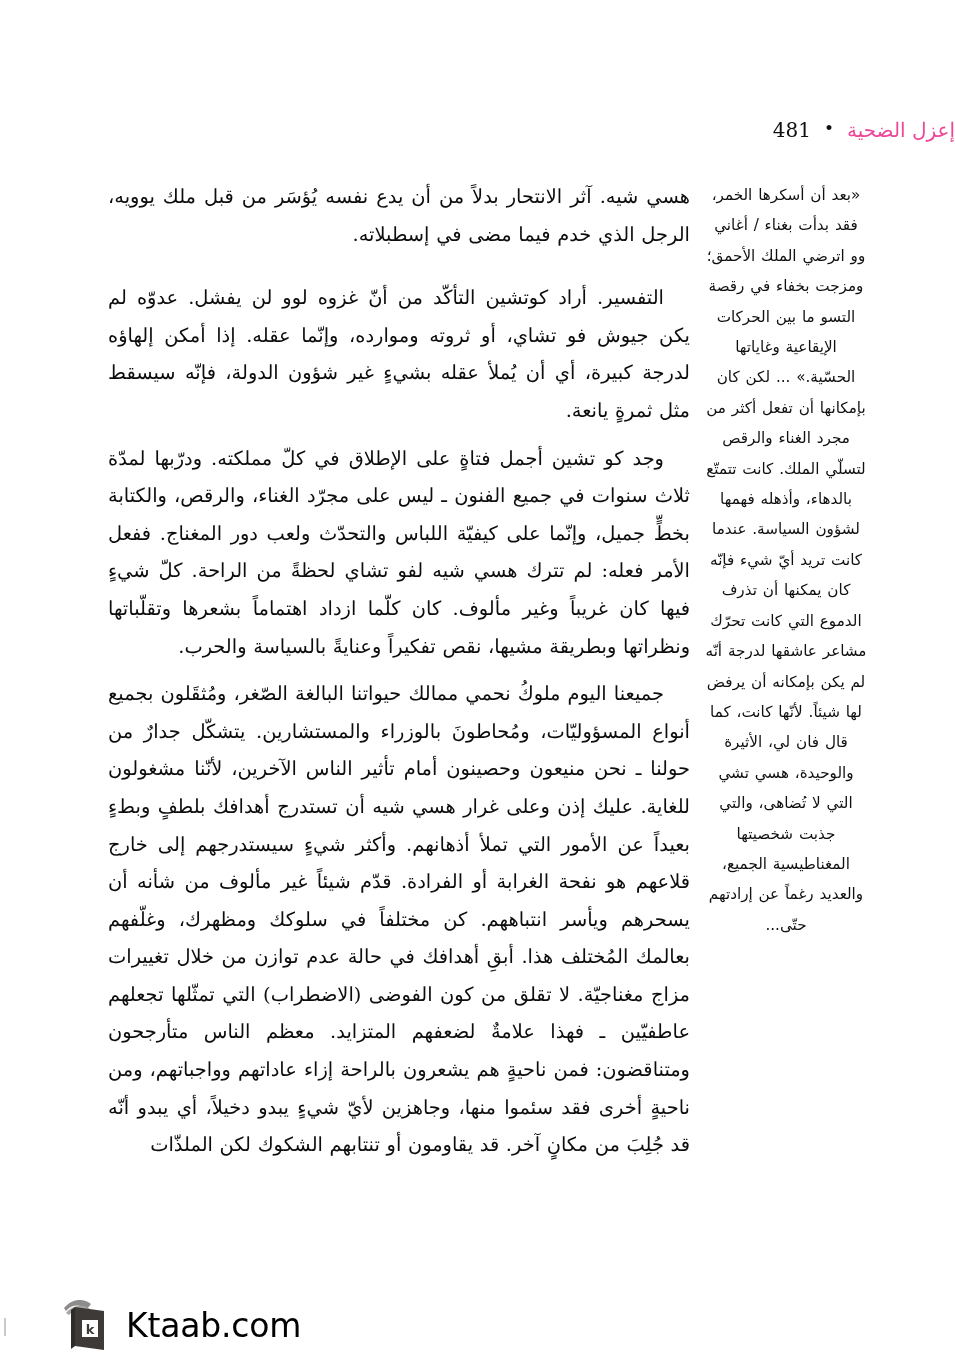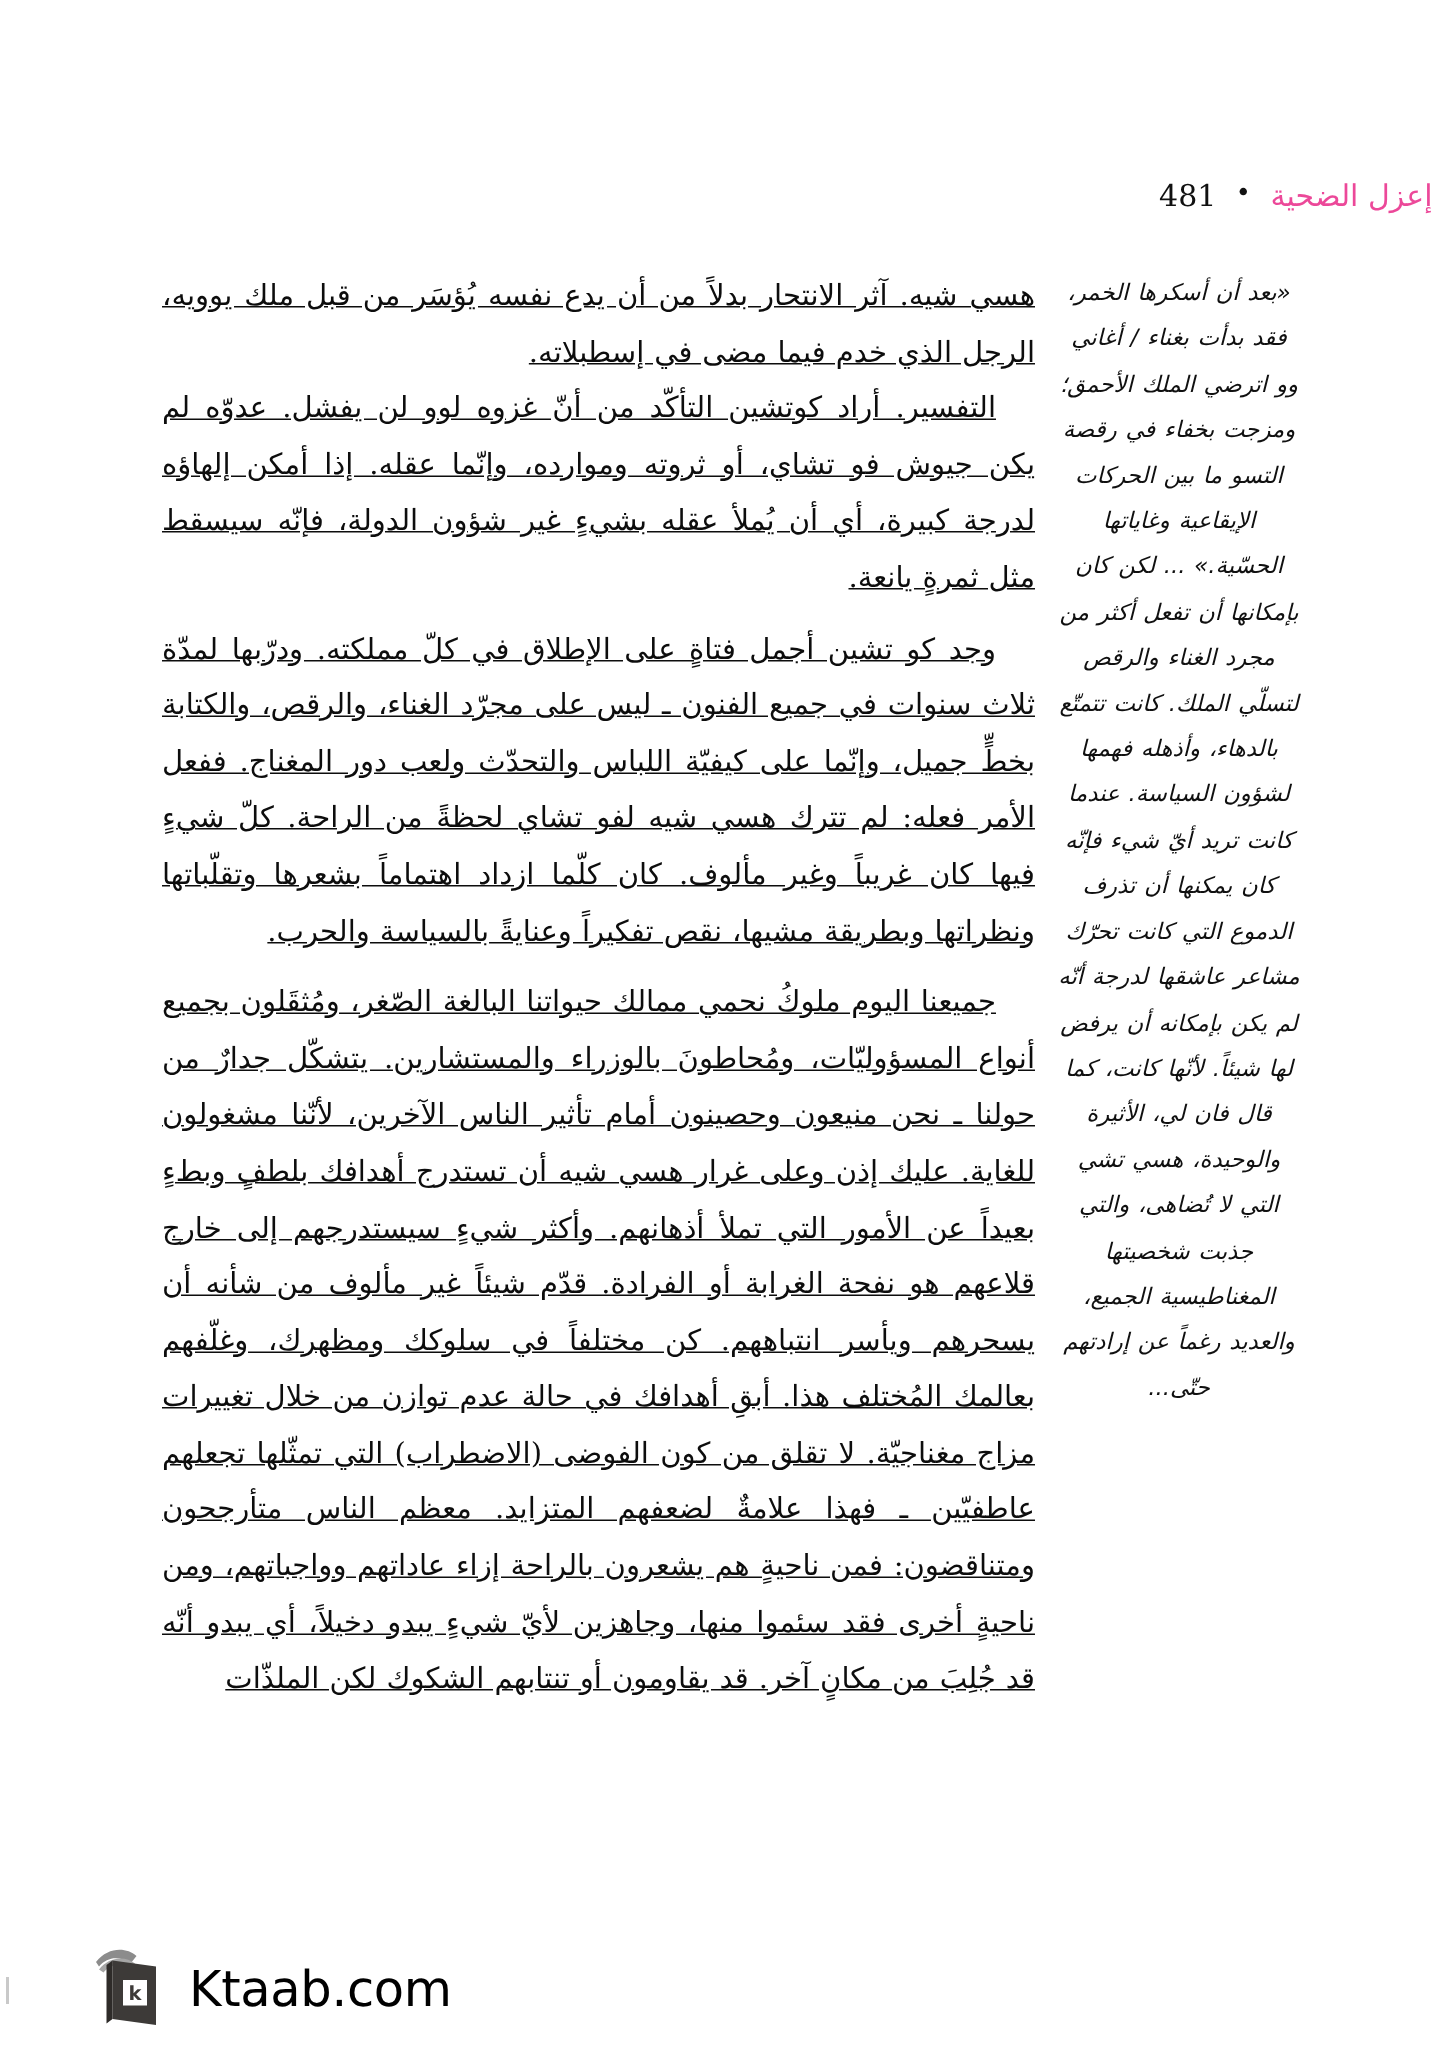--- a/index.html
+++ b/index.html
@@ -63,53 +63,51 @@
     flex-direction: row;   
   }
 
   
   .margin-note {
     width: 164px;
     flex: 0 0 164px;
     direction: rtl;
     text-align: center;
     font-family: "DejaVu Sans", "Liberation Sans", sans-serif;
-    font-style: italic;
     font-size: 15.2px;
     line-height: 30.4px;
     color: #101010;
     padding-top: 2px;
     box-sizing: border-box;
     word-spacing: 1px;
   }
   .margin-note p {
     margin: 0;
   }
 
   
   .main-col {
     flex: 1 1 auto;
     direction: rtl;
     text-align: justify;
     text-justify: inter-word;
     padding-right: 14px;
     box-sizing: border-box;
-    text-decoration: underline;
   }
   .main-col p {
     margin: 0 0 0 0;
     font-size: 19.4px;
     line-height: 37.6px;
     text-indent: 26px;
     text-align: justify;
     word-spacing: 0.5px;
   }
   .main-col p.no-indent { text-indent: 0; }
   .main-col p + p { margin-top: 0px; }
-  .main-col .gap-before { }
+  .main-col .gap-before { margin-top: 26px; }
   .main-col .gap-before-sm { margin-top: 10px; }
 
   
   .watermark {
     position: absolute;
     left: 60px;
     top: 1292px;
     width: 260px;
     height: 66px;
     display: flex;

